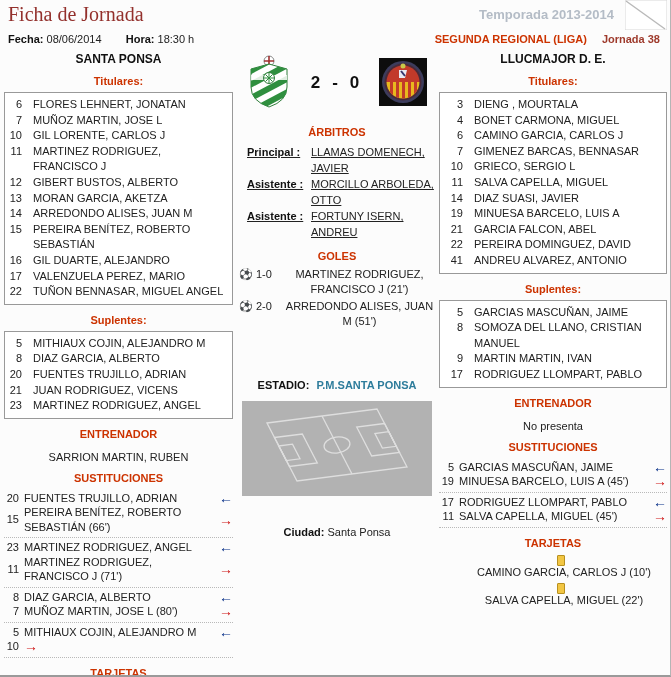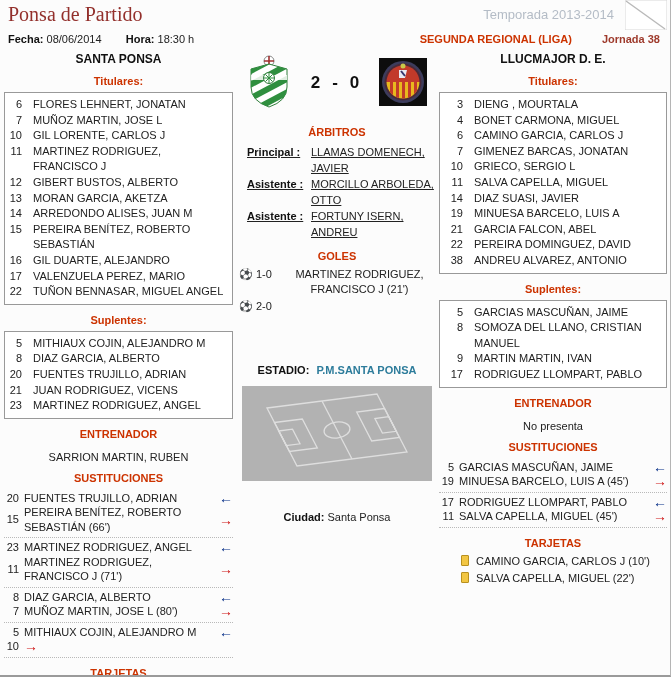--- a/index.html
+++ b/index.html
@@ -4,28 +4,28 @@
 <style>
   * { box-sizing: border-box; }
   html,body { margin:0; padding:0; background:#ffffff; }
   body { font-family:"Liberation Sans", sans-serif; font-size:11px; color:#222; }
   .page { position:relative; width:671px; height:677px; background:#fcfcfc;
           border-right:1px solid #b5b5b5; border-bottom:2px solid #9a9a9a; overflow:hidden; }
 
   
   .title { position:absolute; left:8px; top:3px; font-family:"Liberation Serif", serif;
            font-size:20px; color:#93302c; }
-  .season { position:absolute; right:56px; top:7px; font-weight:normal; font-size:13px; color:#b4bcc6; }
+  .season { position:absolute; right:56px; top:7px; font-weight:bold; font-size:13px; color:#b4bcc6; }
   .fold { position:absolute; right:3px; top:0px; width:42px; height:30px; }
   .subheader-left { position:absolute; left:8px; top:33px; }
   .subheader-left b { color:#111; }
   .subheader-left .sep { display:inline-block; width:18px; }
   .subheader-right { position:absolute; right:10px; top:33px; font-weight:bold; }
   .competition { color:#cc3300; }
-  .jornada { color:#9e3a2c; margin-left:27px; }
+  .jornada { color:#9e3a2c; margin-left:12px; }
 
   
   .col-left  { position:absolute; left:4px;   top:50px; width:229px; }
   .col-center{ position:absolute; left:237px; top:50px; width:200px; }
   .col-right { position:absolute; left:439px; top:50px; width:228px; }
 
   .team-name { text-align:center; font-weight:bold; font-size:12px; color:#111; margin:2px 0 0; }
   .sec-h { text-align:center; font-weight:bold; color:#cc3300; font-size:11px; margin:9px 0 5px; }
 
   .pbox { border:1px solid #999; background:#fff; padding:4px 0; }
@@ -39,21 +39,21 @@
   .subs { margin-top:2px; }
   .sub-pair { border-bottom:1px dotted #b9b9b9; padding:2px 0 3px; }
   .sub-row { display:flex; align-items:center; line-height:14.5px; }
   .sub-num { flex:none; width:20px; text-align:right; padding-right:5px; }
   .sub-name { flex:1; padding-right:6px; }
   .sub-arrow { flex:none; width:14px; text-align:right; font-weight:bold; font-size:14px; line-height:12px; }
   .sub-arrow.in  { color:#002a85; }
   .sub-arrow.out { color:#cc1111; }
 
   .cards { margin-top:6px; }
-  .card-row { display:flex; align-items:center; margin:5px 0; }
+  .card-row { display:flex; align-items:center; margin:5px 0;flex-direction:column; }
   .col-right .card-row { padding-left:22px; }
   .card-icon { flex:none; width:8px; height:11px; background:#f2c643; border:1px solid #b8901f;
                border-radius:1px; margin-right:7px; }
 
   
   .logos-row { display:flex; align-items:center; justify-content:center; margin-top:4px; height:58px; }
   .logo { flex:none; }
   .score { display:flex; align-items:baseline; margin:0 14px; font-weight:bold; font-size:17px; color:#111; }
   .score span { margin:0 6px; }
   .ref-h { margin-top:14px; }
@@ -71,21 +71,21 @@
   .stadium-name { color:#2d7c9b; margin-left:4px; }
   .field-wrap { margin:10px auto 0; width:190px; height:95px; }
   .city-line { text-align:center; margin-top:30px; }
   .city-line b { color:#111; }
 </style>
 </head>
 <body>
 
 <div class="page">
 
-  <div class="title">Ponsa de Partido</div>
+  <div class="title">Ficha de Jornada</div>
   <div class="season">Temporada 2013-2014</div>
   <div class="fold">
     <svg width="42" height="30" viewBox="0 0 42 30">
       <rect x="0" y="0" width="42" height="30" fill="#ffffff" stroke="#d7d7d7" stroke-width="1"></rect>
       <line x1="1" y1="1" x2="40" y2="29" stroke="#b9b9b9" stroke-width="1.4"></line>
     </svg>
   </div>
 
   <div class="subheader-left">
     <b>Fecha:</b>
@@ -332,20 +332,21 @@
 
         <div class="goal-row">
           <span class="goal-ball">⚽</span>
           <span class="goal-score">1-0</span>
           <span class="goal-name">MARTINEZ RODRIGUEZ, FRANCISCO J (21')</span>
         </div>
 
         <div class="goal-row">
           <span class="goal-ball">⚽</span>
           <span class="goal-score">2-0</span>
+          <span class="goal-name">ARREDONDO ALISES, JUAN M (51')</span>
         </div>
       </div>
 
     <div class="stadium-line">
       <span>ESTADIO:</span>
       <span class="stadium-name">P.M.SANTA PONSA</span>
     </div>
 
     <div class="field-wrap">
       <svg width="190" height="95" viewBox="0 0 190 95">
@@ -385,21 +386,21 @@
           <span class="pname">BONET CARMONA, MIGUEL</span>
         </div>
 
         <div class="prow">
           <span class="pnum">6</span>
           <span class="pname">CAMINO GARCIA, CARLOS J</span>
         </div>
 
         <div class="prow">
           <span class="pnum">7</span>
-          <span class="pname">GIMENEZ BARCAS, JONATAN</span>
+          <span class="pname">GIMENEZ BARCAS, BENNASAR</span>
         </div>
 
         <div class="prow">
           <span class="pnum">10</span>
           <span class="pname">GRIECO, SERGIO L</span>
         </div>
 
         <div class="prow">
           <span class="pnum">11</span>
           <span class="pname">SALVA CAPELLA, MIGUEL</span>
@@ -419,21 +420,21 @@
           <span class="pnum">21</span>
           <span class="pname">GARCIA FALCON, ABEL</span>
         </div>
 
         <div class="prow">
           <span class="pnum">22</span>
           <span class="pname">PEREIRA DOMINGUEZ, DAVID</span>
         </div>
 
         <div class="prow">
-          <span class="pnum">38</span>
+          <span class="pnum">41</span>
           <span class="pname">ANDREU ALVAREZ, ANTONIO</span>
         </div>
       </div>
 
     <div class="sec-h">Suplentes:</div>
     <div class="pbox">
 
         <div class="prow">
           <span class="pnum">5</span>
           <span class="pname">GARCIAS MASCUÑAN, JAIME</span>

